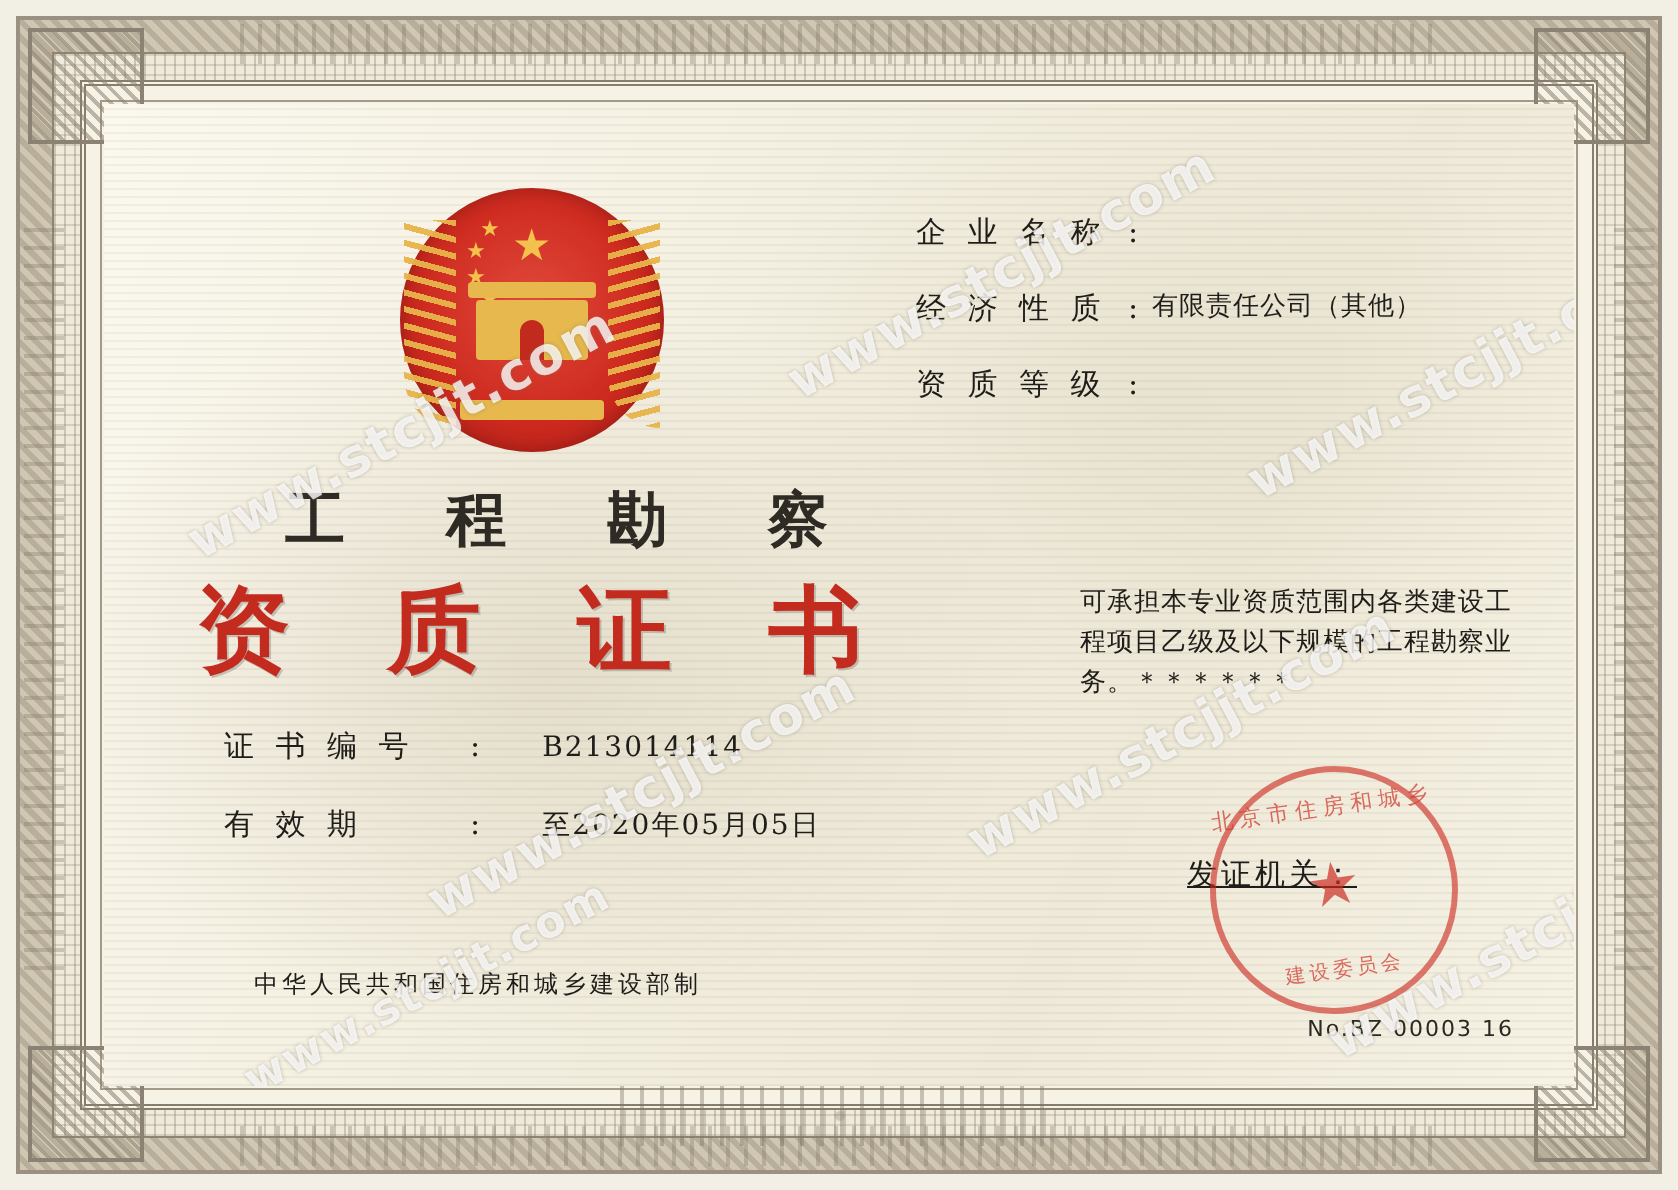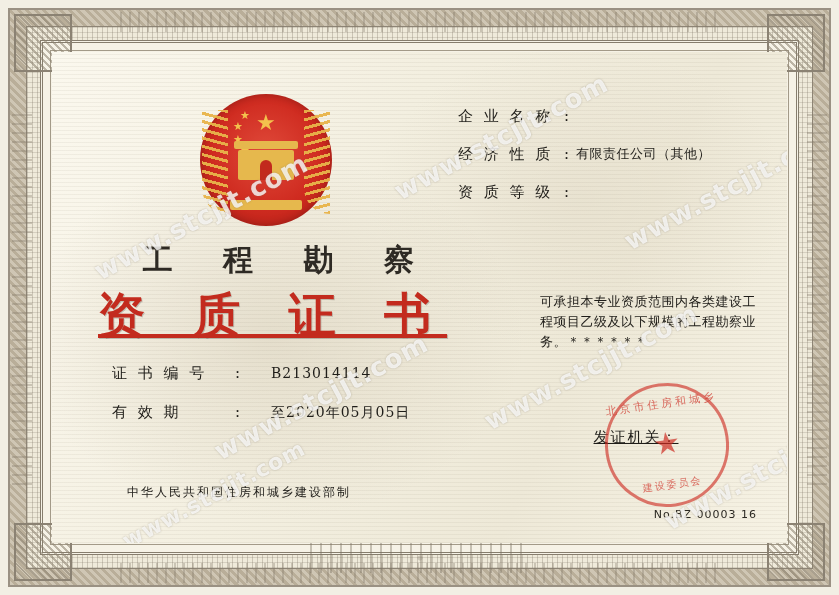--- a/index.html
+++ b/index.html
@@ -239,21 +239,20 @@
     left: 46px;
     top: 232px;
     width: 360px;
     font-family: "DejaVu Serif", serif;
     font-size: 47px;
     font-weight: bold;
     color: #c32b1e;
     letter-spacing: 16px;
     text-shadow: 1px 1px 0 rgba(0,0,0,0.18);
     white-space: nowrap;
-    text-decoration: underline;
   }
 
   
   .left-fields {
     position: absolute;
     left: 60px;
     top: 312px;
     width: 330px;
     font-family: "DejaVu Serif", serif;
     color: #1f1d19;

